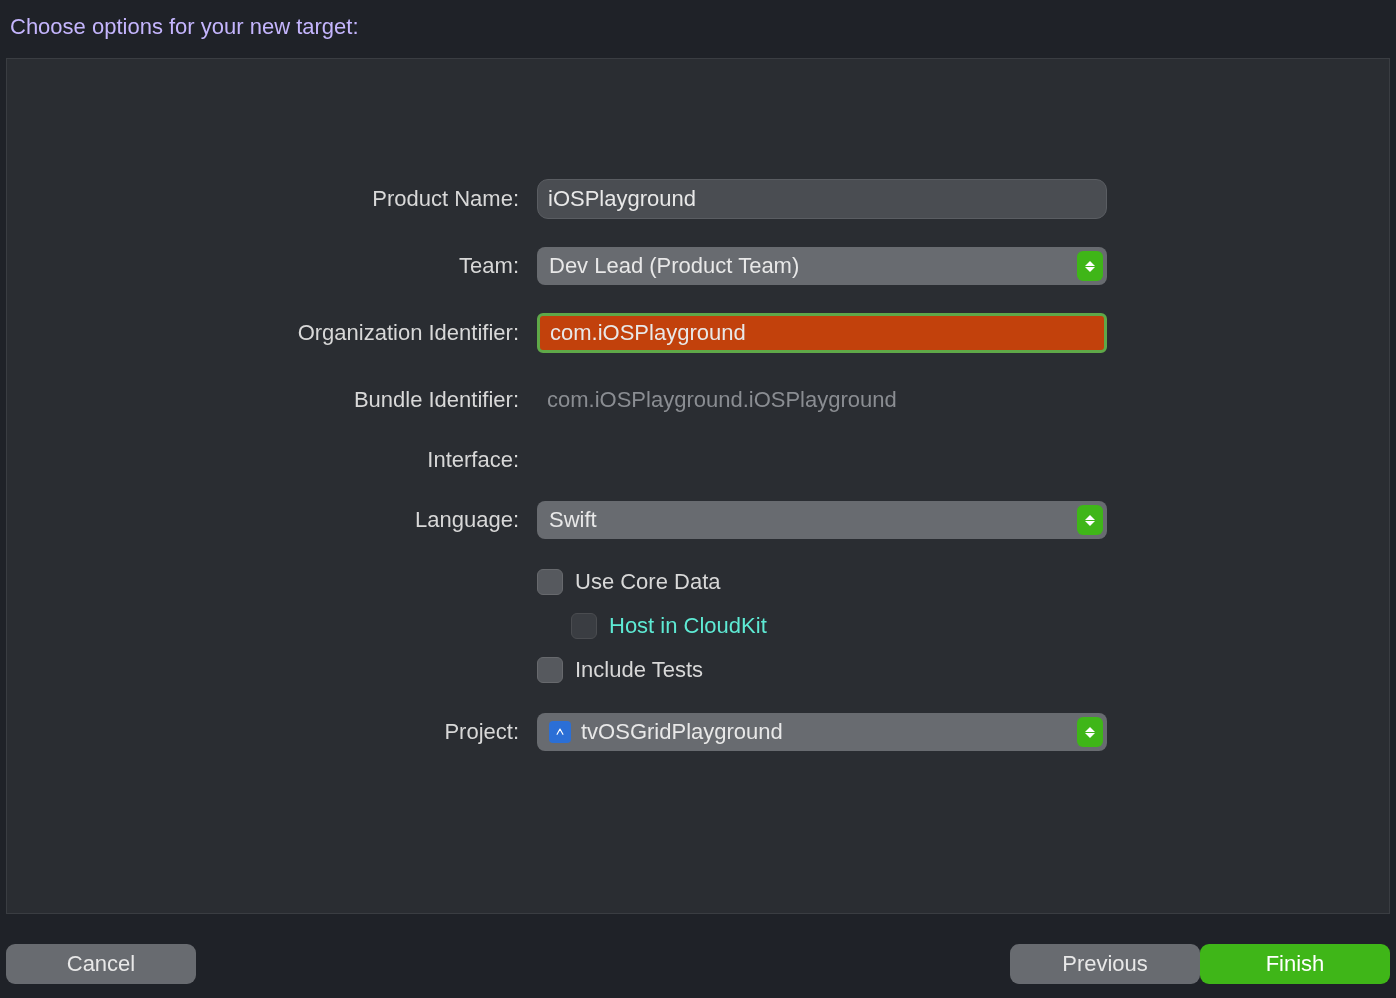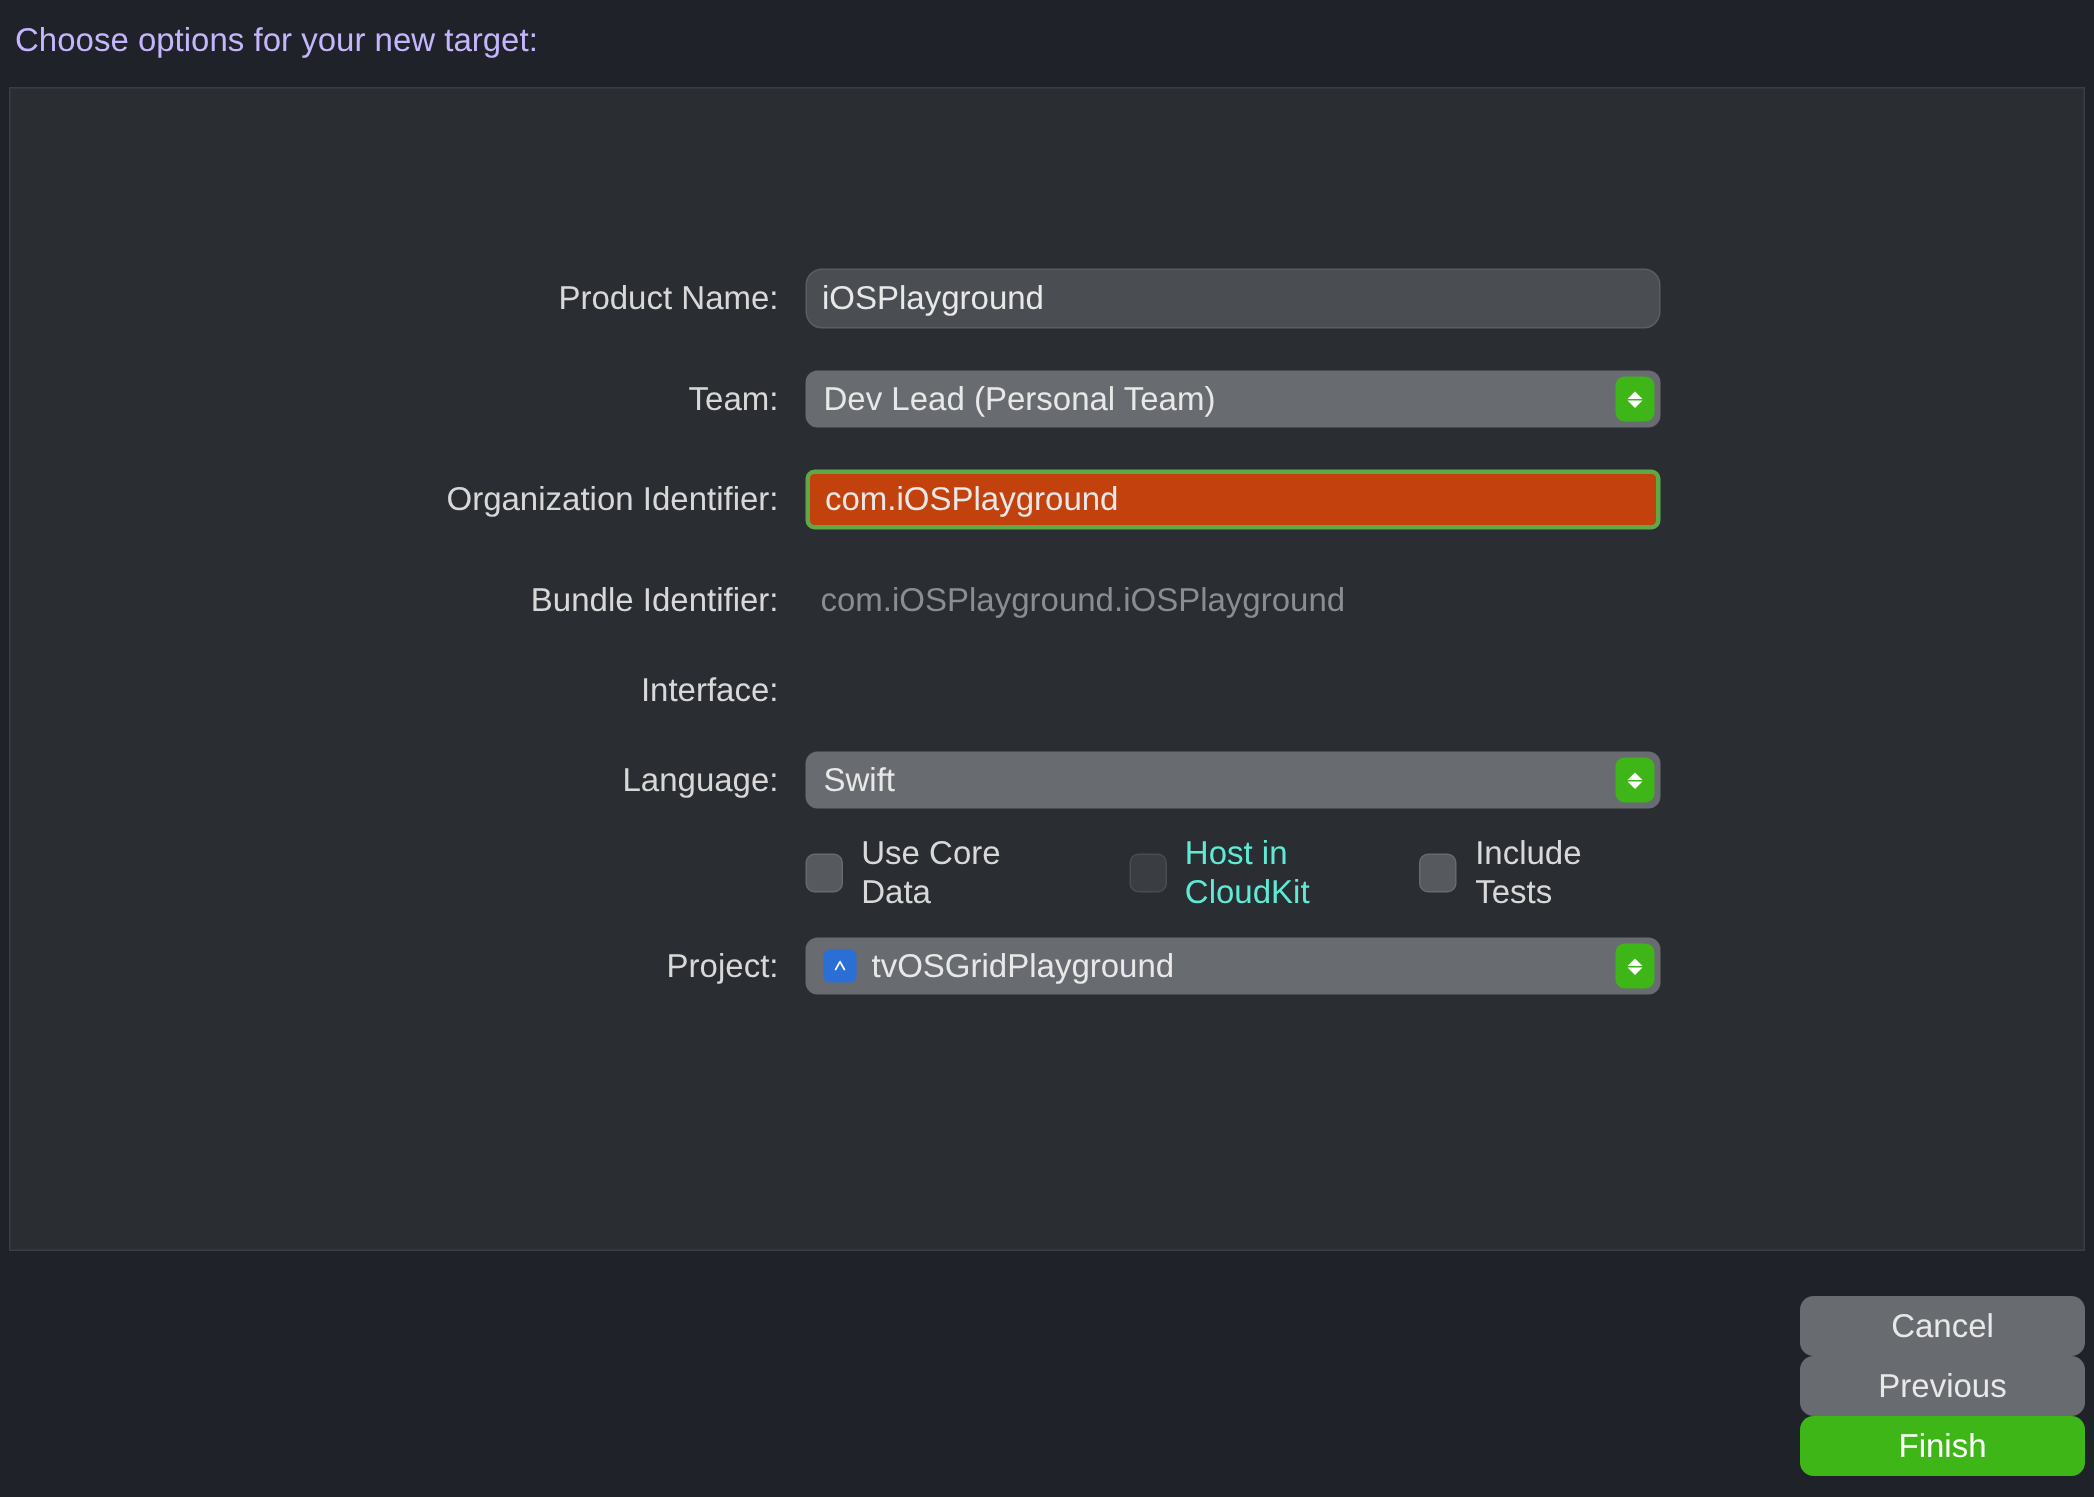--- a/index.html
+++ b/index.html
@@ -148,29 +148,28 @@
 }
 .checkbox-label {
   font-size: 22px;
   color: #d8d8d8;
 }
 .checkbox-label.disabled {
   color: #5eead4;
 }
 .checkbox-stack {
   display: flex;
-  flex-direction: row;
-  gap: 4px;
+  flex-direction: column;
+  gap: 14px;
   justify-content: space-between;
 }
 .footer {
   display: flex;
-  align-items: flex-end;
+  align-items: flex-start;
   padding: 30px 6px 14px 6px;
-  flex-direction: column;
 }
 .footer .spacer {
   flex: 1;
 }
 .btn {
   height: 40px;
   padding: 0 30px;
   border-radius: 9px;
   font-size: 22px;
   border: none;
@@ -209,21 +208,21 @@
       <div class="label-col">Product Name:</div>
       <div class="control-col">
         <input class="text-input" type="text" value="iOSPlayground" style="">
       </div>
     </div>
 
     <div class="row">
       <div class="label-col">Team:</div>
       <div class="control-col">
         <div class="select-box">
-          <span>Dev Lead (Personal Team)</span>
+          <span>Dev Lead (Product Team)</span>
           <span class="select-arrow">
             <span class="tri up"></span>
               <span class="tri down"></span>
           </span>
         </div>
       </div>
     </div>
 
     <div class="row">
       <div class="label-col">Organization Identifier:</div>

